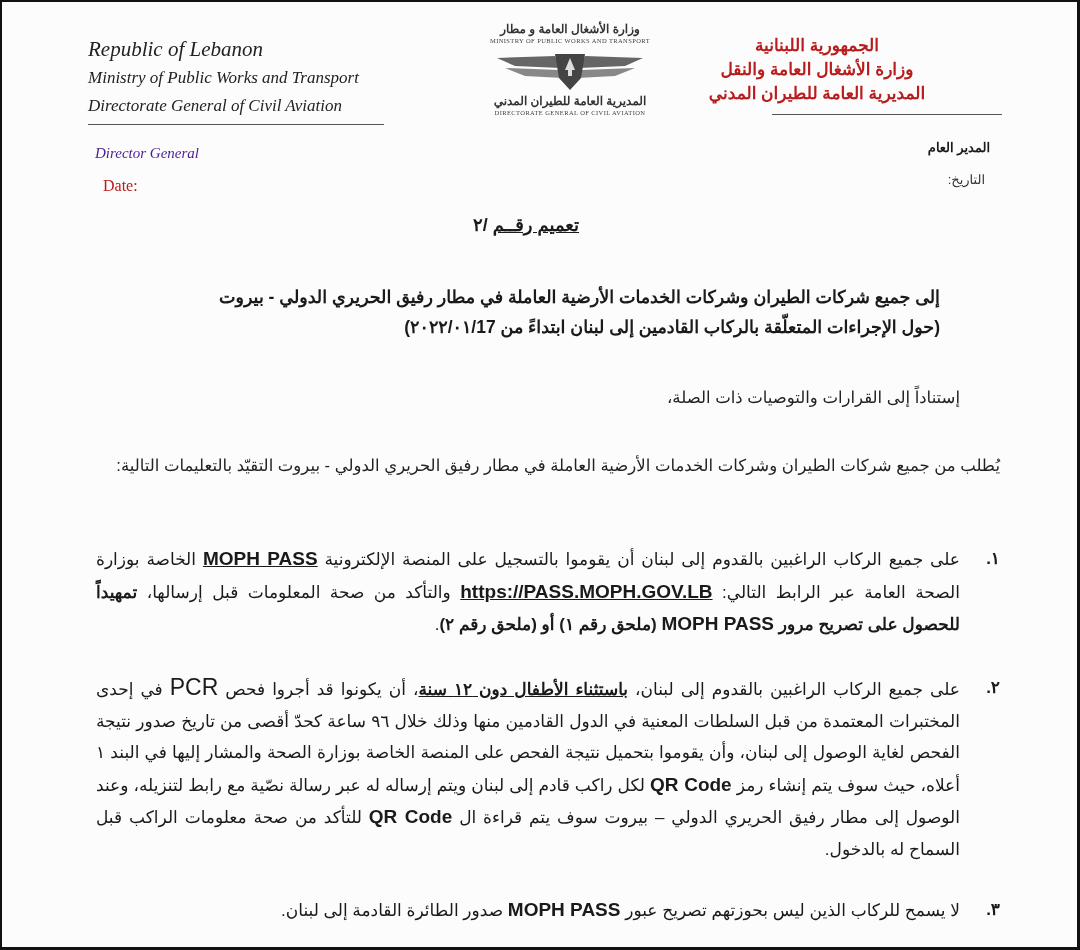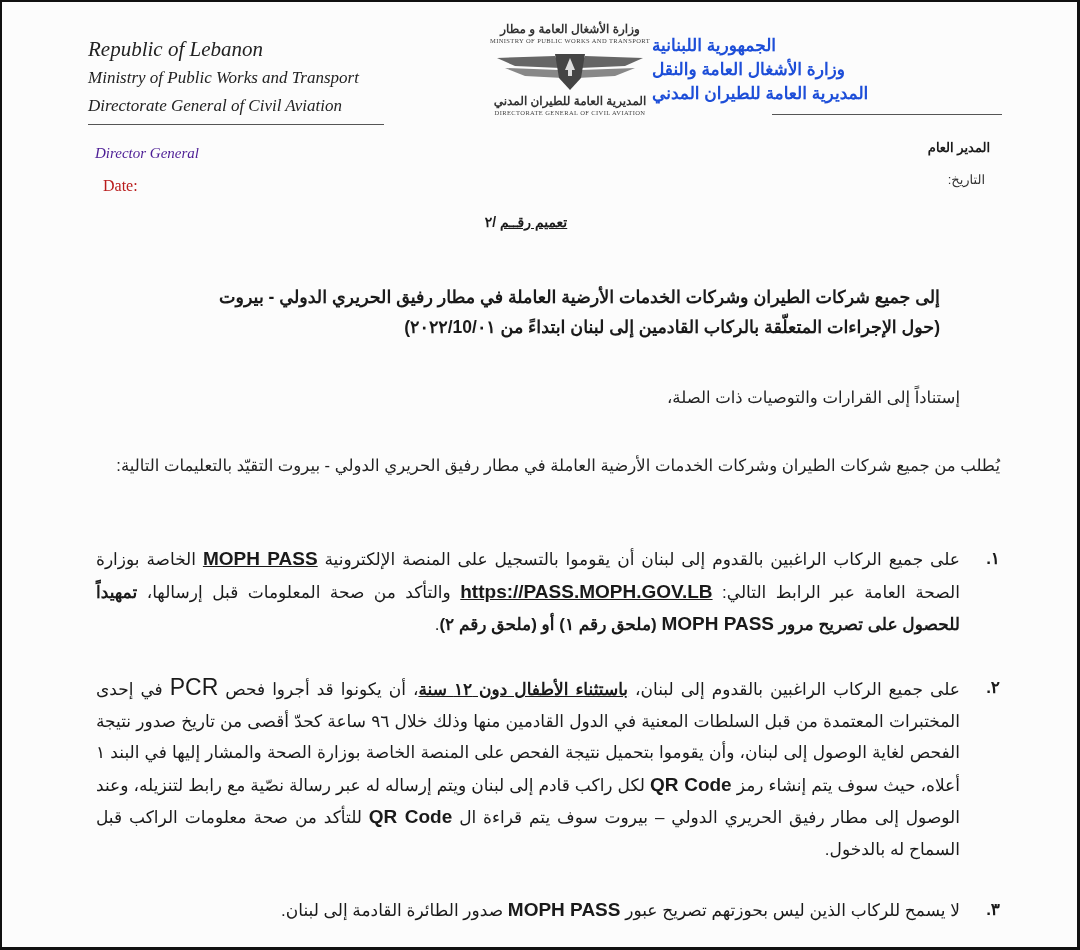--- a/index.html
+++ b/index.html
@@ -13,27 +13,27 @@
   .en-head .l2 { font-size:17px; line-height:28px; }
   .en-head .rule { border-top:1.5px solid #555; margin-top:4px; width:296px; }
   .en-dg { position:absolute; left:95px; top:145px; font-family:"Liberation Serif", serif; font-style:italic; font-size:15px; color:#4c1d95; }
   .en-date { position:absolute; left:103px; top:177px; font-family:"Liberation Serif", serif; font-size:16px; color:#b91c1c; }
 
   .logo { position:absolute; left:462px; top:22px; width:216px; text-align:center; color:#333; }
   .logo .ar { font-size:12px; font-weight:bold; direction:rtl; line-height:14px; }
   .logo .en { font-family:"Liberation Serif", serif; font-size:6.5px; letter-spacing:0.4px; line-height:10px; color:#444; }
   .logo svg { display:block; margin:2px auto; }
 
-  .ar-head { position:absolute; right:98px; top:34px; width:330px; direction:rtl; text-align:left; font-weight:bold; color:#1d4ed8; }
+  .ar-head { position:absolute; right:98px; top:34px; width:330px; direction:rtl; text-align:center; font-weight:bold; color:#b91c1c; }
   .ar-head .l { font-size:17px; line-height:24px; }
   .ar-head .rule { border-top:1.5px solid #555; margin-top:8px; width:230px; margin-right:-20px; }
   .ar-dg { position:absolute; right:90px; top:140px; direction:rtl; font-size:13px; font-weight:bold; }
   .ar-date { position:absolute; right:95px; top:172px; direction:rtl; font-size:13px; color:#333; }
 
-  .circ-title { position:absolute; left:0; width:1052px; top:214px; text-align:center; direction:rtl; font-size:14px; font-weight:bold; }
+  .circ-title { position:absolute; left:0; width:1052px; top:214px; text-align:center; direction:rtl; font-size:18px; font-weight:bold; }
   .circ-title .u { text-decoration:underline; }
   .subject { position:absolute; left:150px; width:790px; top:282px; direction:rtl; text-align:right; font-size:17.5px; font-weight:bold; line-height:30px; }
 
   .para { position:absolute; direction:rtl; text-align:justify; font-size:16.5px; line-height:29px; color:#222; }
   .p-intro { right:120px; top:383px; width:600px; }
   .p-req { right:80px; left:98px; top:451px; }
   .item { position:absolute; left:96px; right:80px; direction:rtl; font-size:17px; line-height:31.5px; color:#1a1a1a; text-align:justify; }
   .item .num { position:absolute; right:0; top:0; font-weight:bold; }
   .item .body { margin-right:40px; }
   .item1 { top:543px; }
@@ -84,21 +84,21 @@
 <div class="ar-dg">المدير العام</div>
 <div class="ar-date">التاريخ:</div>
 
 <div class="circ-title">
   <span class="u">تعميم رقــم</span>
   <span>/٢</span>
 </div>
 
 <div class="subject">
   <div>إلى جميع شركات الطيران وشركات الخدمات الأرضية العاملة في مطار رفيق الحريري الدولي - بيروت</div>
-  <div>(حول الإجراءات المتعلّقة بالركاب القادمين إلى لبنان ابتداءً من ٢٠٢٢/10/٠١)</div>
+  <div>(حول الإجراءات المتعلّقة بالركاب القادمين إلى لبنان ابتداءً من ٢٠٢٢/٠١/17)</div>
 </div>
 
 <div class="para p-intro">إستناداً إلى القرارات والتوصيات ذات الصلة،</div>
 <div class="para p-req">يُطلب من جميع شركات الطيران وشركات الخدمات الأرضية العاملة في مطار رفيق الحريري الدولي - بيروت التقيّد بالتعليمات التالية:</div>
 
 <div class="item item1">
   <span class="num">١.</span>
   <div class="body">
     <span>على جميع الركاب الراغبين بالقدوم إلى لبنان أن يقوموا بالتسجيل على المنصة الإلكترونية</span>
     <span class="latin lb ul">MOPH PASS</span>

